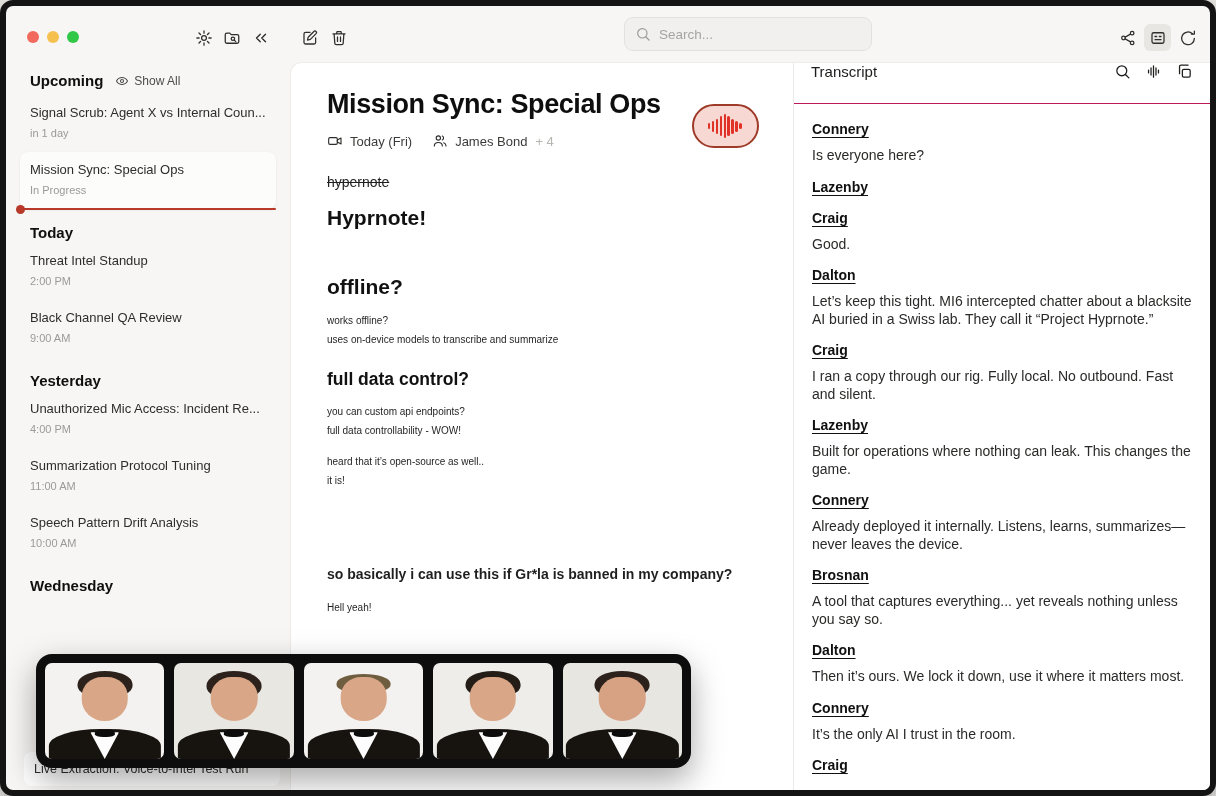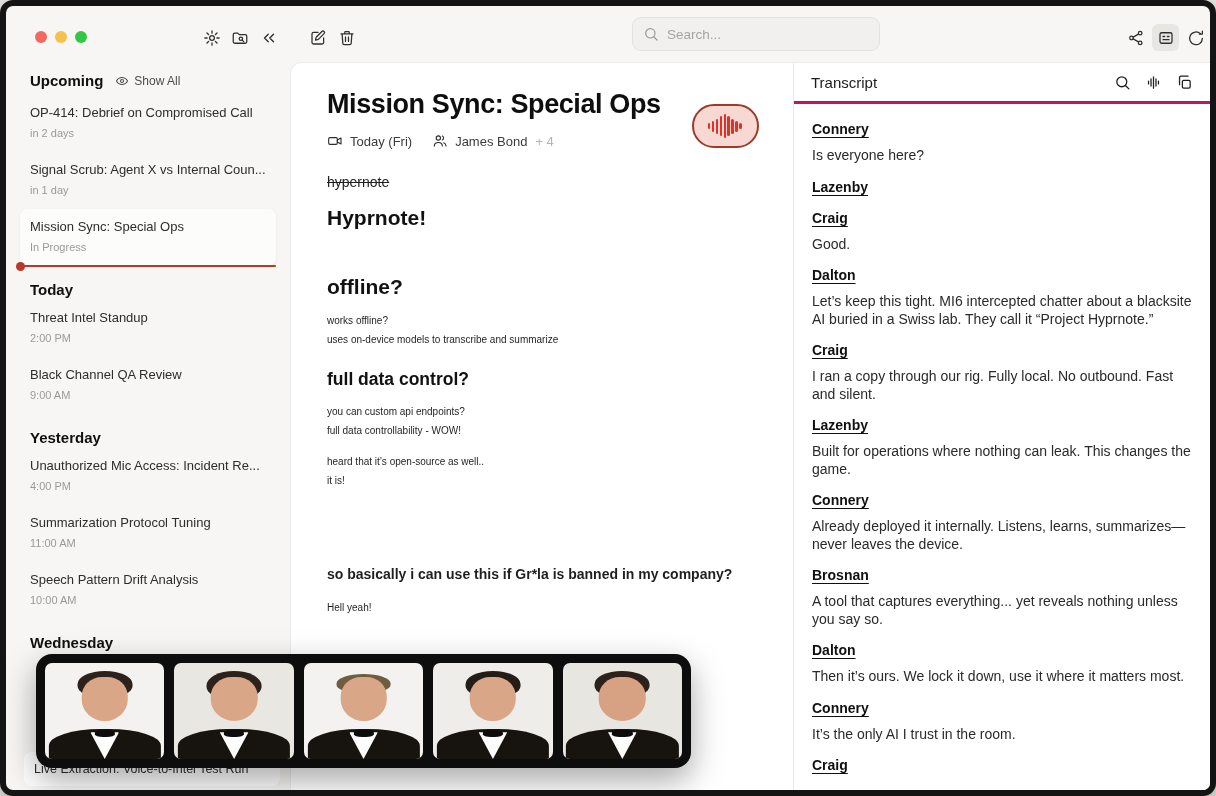--- a/index.html
+++ b/index.html
@@ -9,21 +9,21 @@
   .window {
     position:absolute; inset:0;
     background:#f7f6f4;
     border:6px solid #141414;
     border-radius:13px;
     overflow:hidden;
     box-shadow:0 8px 24px rgba(0,0,0,.35);
   }
 
   
-  .toolbar { position:absolute; top:0; left:8px; right:0; height:56px; }
+  .toolbar { position:absolute; top:0; left:0; right:0; height:56px; }
   .traffic { position:absolute; left:21px; top:25px; display:flex; gap:8px; }
   .dot { width:12px; height:12px; border-radius:50%; }
   .dot.r { background:#f2695e; } .dot.y { background:#f5c04e; } .dot.g { background:#33c748; }
 
   .tb-btn { position:absolute; top:18px; width:27px; height:27px; border:none; background:transparent;
     display:flex; align-items:center; justify-content:center; color:#2f2f2e; border-radius:6px; cursor:pointer; }
   .tb-btn svg { width:18px; height:18px; }
   .tb-gear { left:184px; } .tb-folder { left:212px; } .tb-collapse { left:241px; }
   .tb-edit { left:290px; } .tb-trash { left:319px; }
   .tb-share { left:1108px; } .tb-panel { left:1138px; background:#e7e6e3; } .tb-refresh { left:1168px; }
@@ -79,21 +79,21 @@
   .note-body { margin-top:25px; max-width:482px; color:#1f1f1f; }
   .nb.strike { font-size:14px; text-decoration:line-through; margin:0 0 16px; }
   .nb.h2 { font-size:21px; font-weight:700; margin:14px 0 12px; color:#111; }
   .nb.h3 { font-size:17.5px; font-weight:700; margin:20px 0 12px; color:#111; }
   .nb.p { font-size:10px; line-height:19px; margin:12px 0; white-space:pre-line; }
   .nb.p:empty { min-height:19px; }
   .nb.pbold { font-size:14px; font-weight:700; margin:14px 0 16px; }
 
   
   .transcript-col { width:417px; border-left:1px solid #ebeae8; display:flex; flex-direction:column; overflow:hidden; }
-  .t-head { display:flex; align-items:center; height:41px; padding:0 17px; border-bottom:3px solid #be185d; }
+  .t-head { display:flex; align-items:flex-start; height:41px; padding:0 17px; border-bottom:1px solid #be185d; }
   .t-title { flex:1; font-size:15px; color:#1c1c1b; }
   .t-icons { display:flex; gap:14px; color:#1f1f1e; }
   .t-icons button { border:none; background:transparent; color:inherit; cursor:pointer; padding:0; }
   .t-icons svg { width:17px; height:17px; display:block; }
   .t-body { padding:3px 18px 0; overflow:hidden; }
   .t-speaker { display:inline-block; font-size:14px; font-weight:700; color:#101010; margin:14px 0 0;
     text-decoration:underline; text-underline-offset:3px; cursor:pointer; }
   .t-text { font-size:14px; line-height:17.5px; color:#2a2a29; margin-top:9px; }
   .t-text:empty { display:none; }
 
@@ -197,24 +197,20 @@
         <svg viewBox="0 0 24 24" fill="none" stroke="currentColor" stroke-width="1.8">
           <path d="M2.5 12S6 6 12 6s9.5 6 9.5 6-3.5 6-9.5 6S2.5 12 2.5 12z"></path>
             <circle cx="12" cy="12" r="2.6"></circle>
         </svg>
         <span>Show All</span>
       </button>
     </div>
 
     <div class="sb-list">
 
-        <div class="row item">
-          <div class="row-title">OP-414: Debrief on Compromised Call</div>
-          <div class="row-sub">in 2 days</div>
-        </div>
 
         <div class="row item">
           <div class="row-title">Signal Scrub: Agent X vs Internal Coun...</div>
           <div class="row-sub">in 1 day</div>
         </div>
 
         <div class="row item selected">
           <div class="row-title">Mission Sync: Special Ops</div>
           <div class="row-sub">In Progress</div>
         </div>

